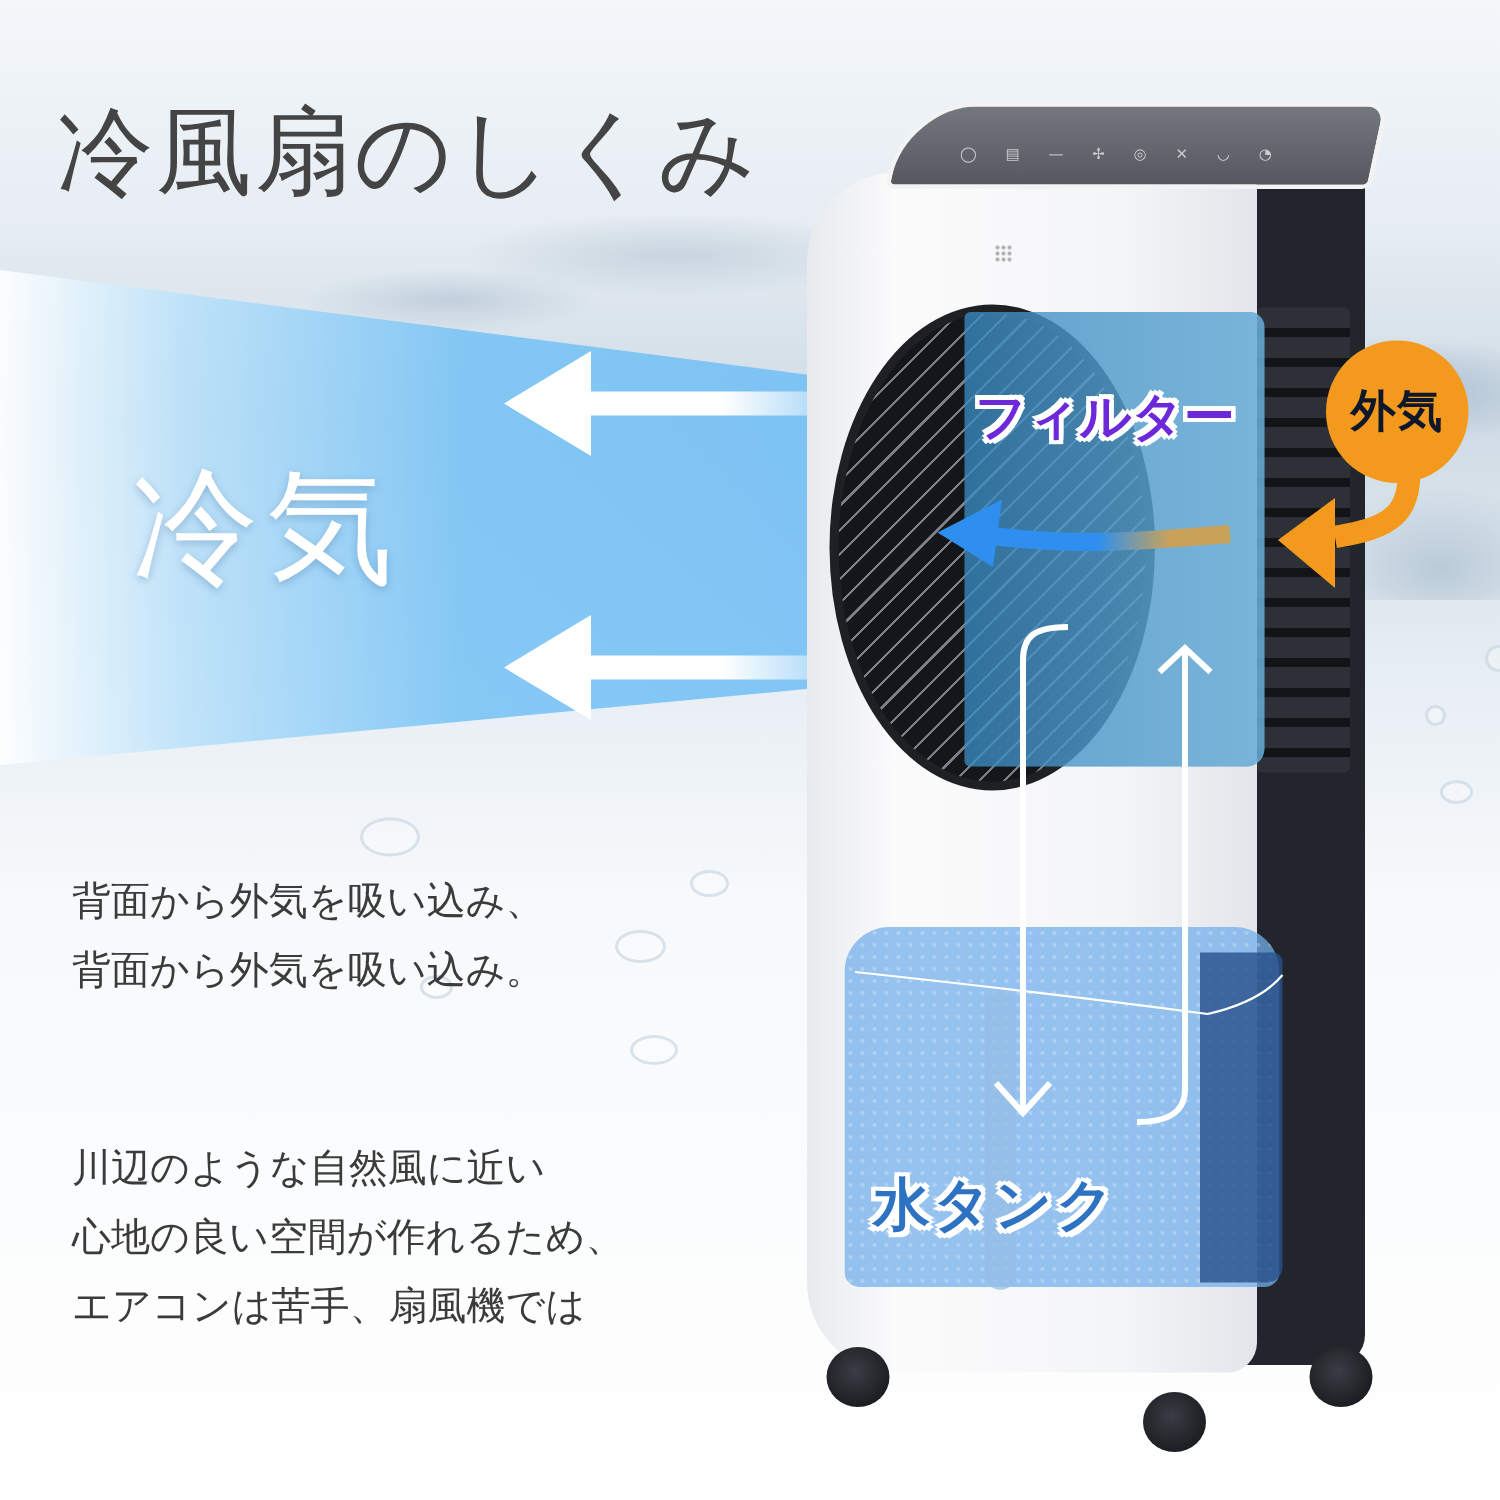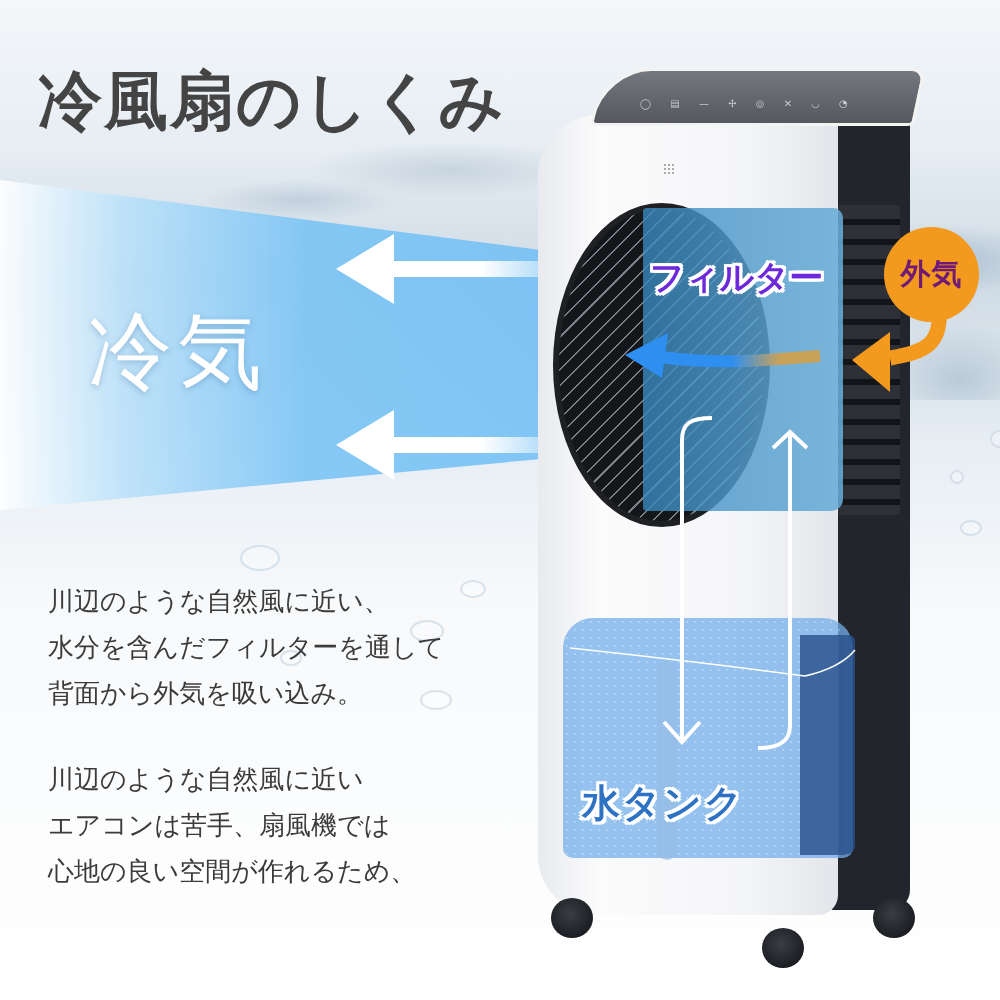--- a/index.html
+++ b/index.html
@@ -12,21 +12,21 @@
     background:
       radial-gradient(ellipse 140px 30px at 300px 120px, rgba(160,180,200,.45), transparent 70%),
       radial-gradient(ellipse 200px 40px at 450px 90px, rgba(150,170,190,.35), transparent 70%),
       radial-gradient(ellipse 160px 50px at 940px 180px, rgba(140,165,190,.55), transparent 70%),
       radial-gradient(ellipse 120px 80px at 960px 300px, rgba(150,175,195,.5), transparent 70%);}
   .bubble{position:absolute;border-radius:50%;border:2px solid rgba(190,205,220,.55);background:rgba(255,255,255,.25);}
   
   .cold-band{position:absolute;left:0;top:180px;width:560px;height:330px;
     clip-path:polygon(0 0,100% 22%,100% 84%,0 100%);
     background:linear-gradient(90deg,rgba(255,255,255,.9) 0%,rgba(185,225,250,.85) 22%,rgba(120,195,245,.88) 55%,rgba(110,190,245,.85) 100%);}
-  .title{left:38px;top:58px;font-size:64px;font-weight:bold;color:#444;letter-spacing:2px;white-space:nowrap;text-align:right;}
+  .title{left:38px;top:58px;font-size:64px;font-weight:normal;color:#444;letter-spacing:2px;white-space:nowrap;text-align:right;}
   .cold-label{left:88px;top:295px;font-size:84px;font-weight:normal;color:#fff;text-shadow:0 2px 6px rgba(60,110,160,.35);letter-spacing:6px;}
   .wind-arrow{position:absolute;height:34px;}
   .wind-arrow .shaft{position:absolute;left:40px;top:9px;width:210px;height:16px;background:linear-gradient(90deg,#fff 0%,#fff 50%,rgba(255,255,255,0) 100%);}
   .wind-arrow .head{position:absolute;left:0;top:-18px;width:0;height:0;border-top:35px solid transparent;border-bottom:35px solid transparent;border-right:58px solid #fff;}
   .body-text{left:48px;font-size:26px;line-height:46px;color:#3b3b3b;white-space:nowrap;}
 
   
   .unit-back{left:800px;top:75px;width:110px;height:835px;background:#22252b;border-radius:14px 20px 20px 30px;}
   .unit-front{left:538px;top:115px;width:300px;height:800px;background:linear-gradient(90deg,#e8eaee 0%,#fbfbfc 20%,#f4f5f7 70%,#e3e5ea 100%);border-radius:60px 10px 20px 60px;}
   .top-panel{left:596px;top:68px;width:318px;height:52px;background:linear-gradient(180deg,#74777d,#55585e);border-radius:50px 14px 6px 6px;transform:skewX(-12deg);border:3px solid #f3f3f3;}
@@ -38,21 +38,21 @@
       repeating-linear-gradient(135deg,#141619 0 10px,#7b8088 10px 11.5px),#141619;border:6px solid #1e2024;}
   .filter{left:643px;top:208px;width:200px;height:303px;background:rgba(40,120,175,.72);border-radius:4px 10px 12px 4px;}
   .filter-cover{left:643px;top:208px;width:200px;height:303px;background:linear-gradient(90deg,rgba(90,170,225,.25),rgba(150,210,245,.5));border-radius:4px 10px 12px 4px;}
   .filter-label{left:650px;top:255px;font-size:34px;font-weight:bold;color:#6d28d9;-webkit-text-stroke:0;text-shadow:-3px -3px 0 #fff,3px -3px 0 #fff,-3px 3px 0 #fff,3px 3px 0 #fff,0 3px 0 #fff,3px 0 0 #fff,-3px 0 0 #fff,0 -3px 0 #fff;white-space:nowrap;}
   .tank{left:563px;top:618px;width:290px;height:240px;background:rgba(115,175,235,.75);border-radius:30px 30px 10px 10px;
         background-image:radial-gradient(circle,rgba(255,255,255,.25) 1px,transparent 1.5px);background-size:8px 8px;}
   .tank-dark{left:800px;top:635px;width:55px;height:220px;background:rgba(40,80,140,.8);border-radius:0 6px 10px 0;}
   .tank-gauge{left:657px;top:660px;width:20px;height:200px;background:rgba(150,190,230,.7);border-radius:10px;}
   .tank-label{left:582px;top:778px;font-size:38px;font-weight:bold;color:#2e72c4;text-shadow:-3px -3px 0 #fff,3px -3px 0 #fff,-3px 3px 0 #fff,3px 3px 0 #fff,0 3px 0 #fff,3px 0 0 #fff,-3px 0 0 #fff,0 -3px 0 #fff;white-space:nowrap;letter-spacing:2px;}
   .caster{width:42px;height:40px;border-radius:50%;background:radial-gradient(circle at 45% 40%,#3a3d44,#0f1114);}
-  .outside-badge{left:884px;top:227px;width:95px;height:95px;border-radius:50%;background:#f39a1e;color:#701a75;font-weight:bold;font-size:30px;display:flex;align-items:center;justify-content:center;letter-spacing:1px;}
+  .outside-badge{left:884px;top:227px;width:95px;height:95px;border-radius:50%;background:#f39a1e;color:#0f172a;font-weight:bold;font-size:30px;display:flex;align-items:center;justify-content:center;letter-spacing:1px;}
   .stream-svg{position:absolute;left:0;top:0;pointer-events:none;}
 </style>
 </head>
 <body>
 
 <div class="water"></div>
 <div class="bubble" style="left:990px;top:430px;width:14px;height:14px;"></div>
 <div class="bubble" style="left:950px;top:470px;width:10px;height:10px;"></div>
 <div class="bubble" style="left:960px;top:520px;width:18px;height:12px;"></div>
 <div class="bubble" style="left:240px;top:545px;width:36px;height:22px;"></div>
@@ -125,21 +125,20 @@
     <path d="M938 300 C 945 345, 925 352, 890 358" stroke="#f39a1e" stroke-width="15" fill="none"></path>
     <polygon points="852,360 890,332 890,392" fill="#f39a1e"></polygon>
   </g>
 
   <path d="M570 648 Q 700 662 805 676 Q 840 668 855 650" stroke="#fff" stroke-width="1.5" fill="none"></path>
 </svg>
 
 <div class="abs outside-badge">外気</div>
 
 <div class="abs body-text" style="top:578px;">
-  <div>川辺のような自然風に近い、</div>
-  <div>水分を含んだフィルターを通して</div>
+  <div>背面から外気を吸い込み、</div>
   <div>背面から外気を吸い込み。</div>
 </div>
 <div class="abs body-text" style="top:756px;">
   <div>川辺のような自然風に近い</div>
+  <div>心地の良い空間が作れるため、</div>
   <div>エアコンは苦手、扇風機では</div>
-  <div>心地の良い空間が作れるため、</div>
 </div>
 
 </body></html>

